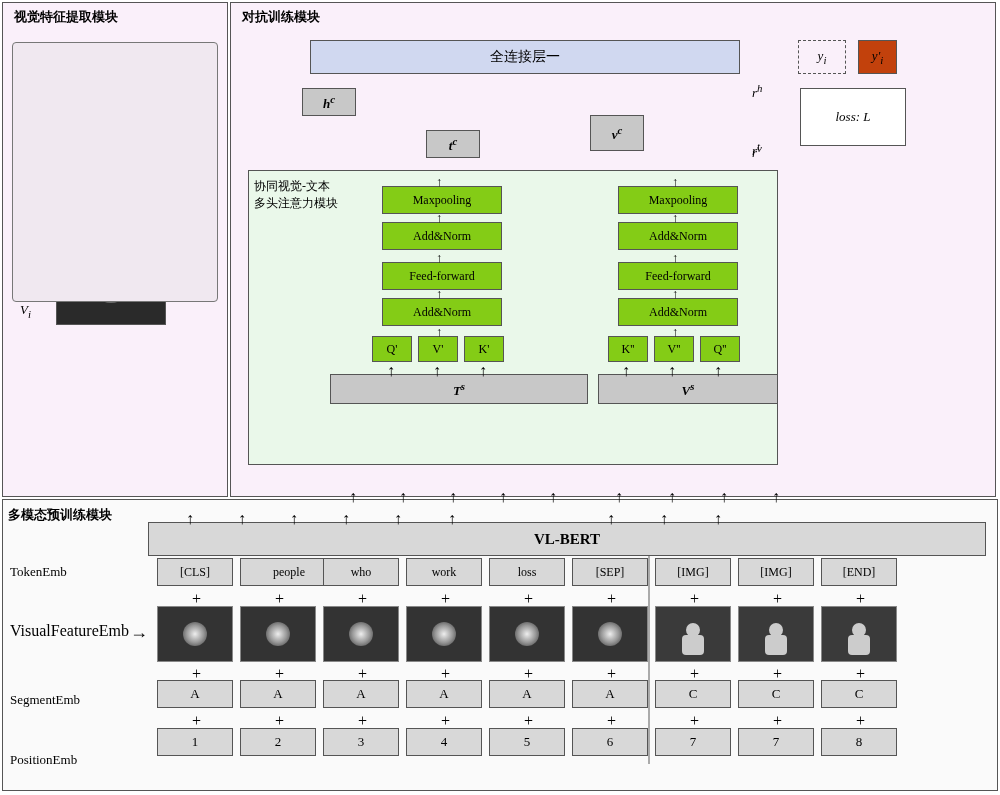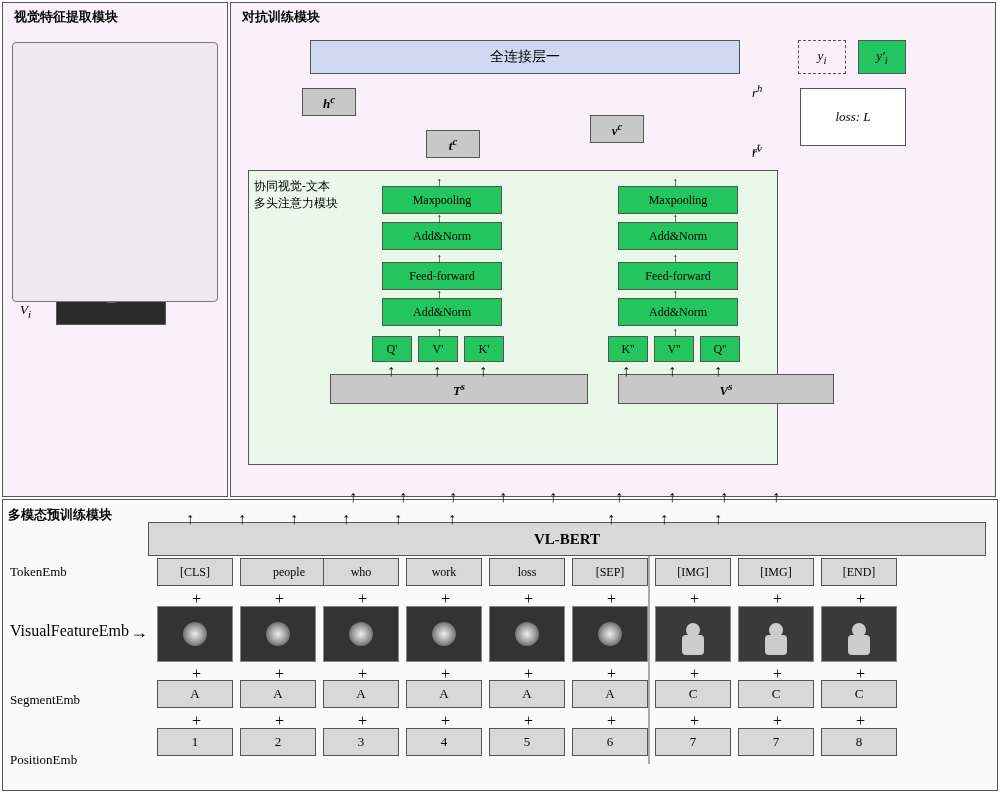--- a/index.html
+++ b/index.html
@@ -69,21 +69,21 @@
       align-items: center;
       justify-content: center;
       font-size: 13px;
     }
 
     .rounded {
       border-radius: 14px;
     }
 
     .bg-light-blue { background: #d0d8f0; }
-    .bg-light-green { background: #22c55e; }
+    .bg-light-green { background: #84cc16; }
     .bg-light-gray { background: #d8d8d8; }
     .bg-white { background: #fff; }
     .bg-gray { background: #c8c8c8; }
 
     .italic { font-style: italic; }
     .bold { font-weight: bold; }
 
     .dashed-border {
       border-style: dashed !important;
     }
@@ -150,21 +150,21 @@
   <div class="abs-text bold" style="left:242px; top:8px;">对抗训练模块</div>
 
   <div class="abs-box bg-light-blue" style="left:310px; top:40px; width:430px; height:34px; font-size:14px;">
     <span>全连接层一</span>
   </div>
 
   <div class="abs-box dashed-border" style="left:798px; top:40px; width:48px; height:34px; font-size:13px; font-style:italic;">
     <span><i>y</i><sub>i</sub></span>
   </div>
 
-  <div class="abs-box" style="left:858px; top:40px; width:48px; height:34px; font-size:13px; font-style:italic; background:#22c55e;">
+  <div class="abs-box" style="left:858px; top:40px; width:39px; height:34px; font-size:13px; font-style:italic; background:#c2410c;">
     <span><i>y'<sub>i</sub></i></span>
   </div>
 
   <div class="abs-box" style="left:800px; top:88px; width:106px; height:58px; font-size:13px; font-style:italic; background:#fff;">
     <span>loss: L</span>
   </div>
 
   <div class="abs-text italic" style="left:752px; top:82px;text-align:right;"><i>r<sup>h</sup></i></div>
 
   <div class="abs-text italic" style="left:752px; top:112px;margin-top:28px;"><i>r<sup>t</sup></i></div>
@@ -172,21 +172,21 @@
   <div class="abs-text italic" style="left:752px; top:142px;"><i>r<sup>v</sup></i></div>
 
   <div class="abs-box bg-gray" style="left:302px; top:88px; width:54px; height:28px; font-style:italic; font-weight:bold;">
     <span><b><i>h<sup>c</sup></i></b></span>
   </div>
 
   <div class="abs-box bg-gray" style="left:426px; top:130px; width:54px; height:28px; font-style:italic; font-weight:bold;">
     <span><b><i>t<sup>c</sup></i></b></span>
   </div>
 
-  <div class="abs-box bg-gray" style="left:590px; top:115px; width:54px; height:28px; font-style:italic; font-weight:bold;">
+  <div class="abs-box bg-gray" style="left:590px; top:115px; width:54px; height:36px; font-style:italic; font-weight:bold;">
     <span><b><i>v<sup>c</sup></i></b></span>
   </div>
 
   <div class="abs-text" style="left:254px; top:178px; font-size:12px; line-height:1.4;">协同视觉-文本<br>多头注意力模块</div>
 
   <div class="abs-box bg-light-green" style="left:382px; top:186px; width:120px; height:28px; font-size:12px;">
     <span>Maxpooling</span>
   </div>
 
   <div class="abs-box bg-light-green" style="left:382px; top:222px; width:120px; height:28px; font-size:12px;">
@@ -234,21 +234,21 @@
     <span>V''</span>
   </div>
   <div class="abs-box bg-light-green" style="left:700px; top:336px; width:40px; height:26px; font-size:12px;">
     <span>Q''</span>
   </div>
 
   <div class="abs-box bg-gray bold italic" style="left:330px; top:374px; width:258px; height:30px; font-size:13px;">
     <span><b><i>T<sup>s</sup></i></b></span>
   </div>
 
-  <div class="abs-box bg-gray bold italic" style="left:598px; top:374px; width:216px; height:30px; font-size:13px;margin-left:20px;">
+  <div class="abs-box bg-gray bold italic" style="left:598px; top:374px; width:180px; height:30px; font-size:13px;">
     <span><b><i>V<sup>s</sup></i></b></span>
   </div>
 
   <div class="abs-text" style="left:387px; top:362px; font-size:16px;">↑</div>
   <div class="abs-text" style="left:433px; top:362px; font-size:16px;">↑</div>
   <div class="abs-text" style="left:479px; top:362px; font-size:16px;">↑</div>
 
   <div class="abs-text" style="left:622px; top:362px; font-size:16px;">↑</div>
   <div class="abs-text" style="left:668px; top:362px; font-size:16px;">↑</div>
   <div class="abs-text" style="left:714px; top:362px; font-size:16px;">↑</div>

